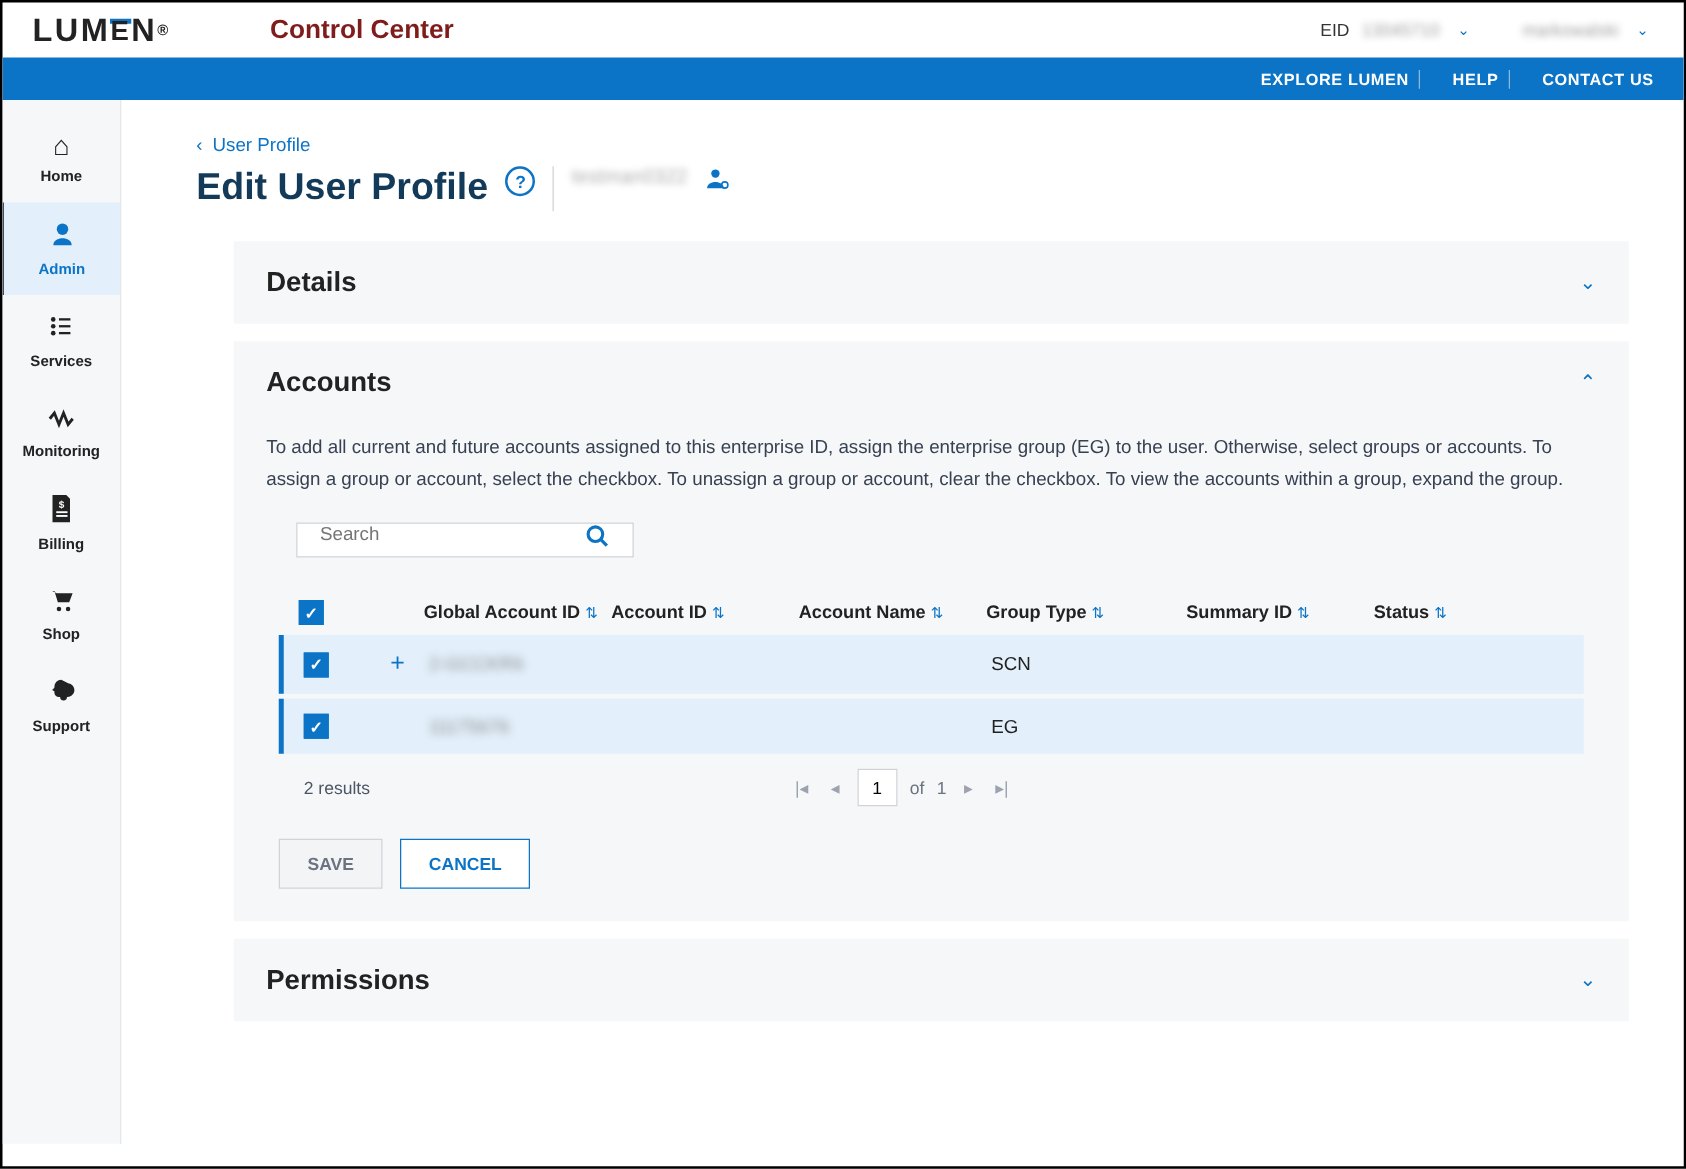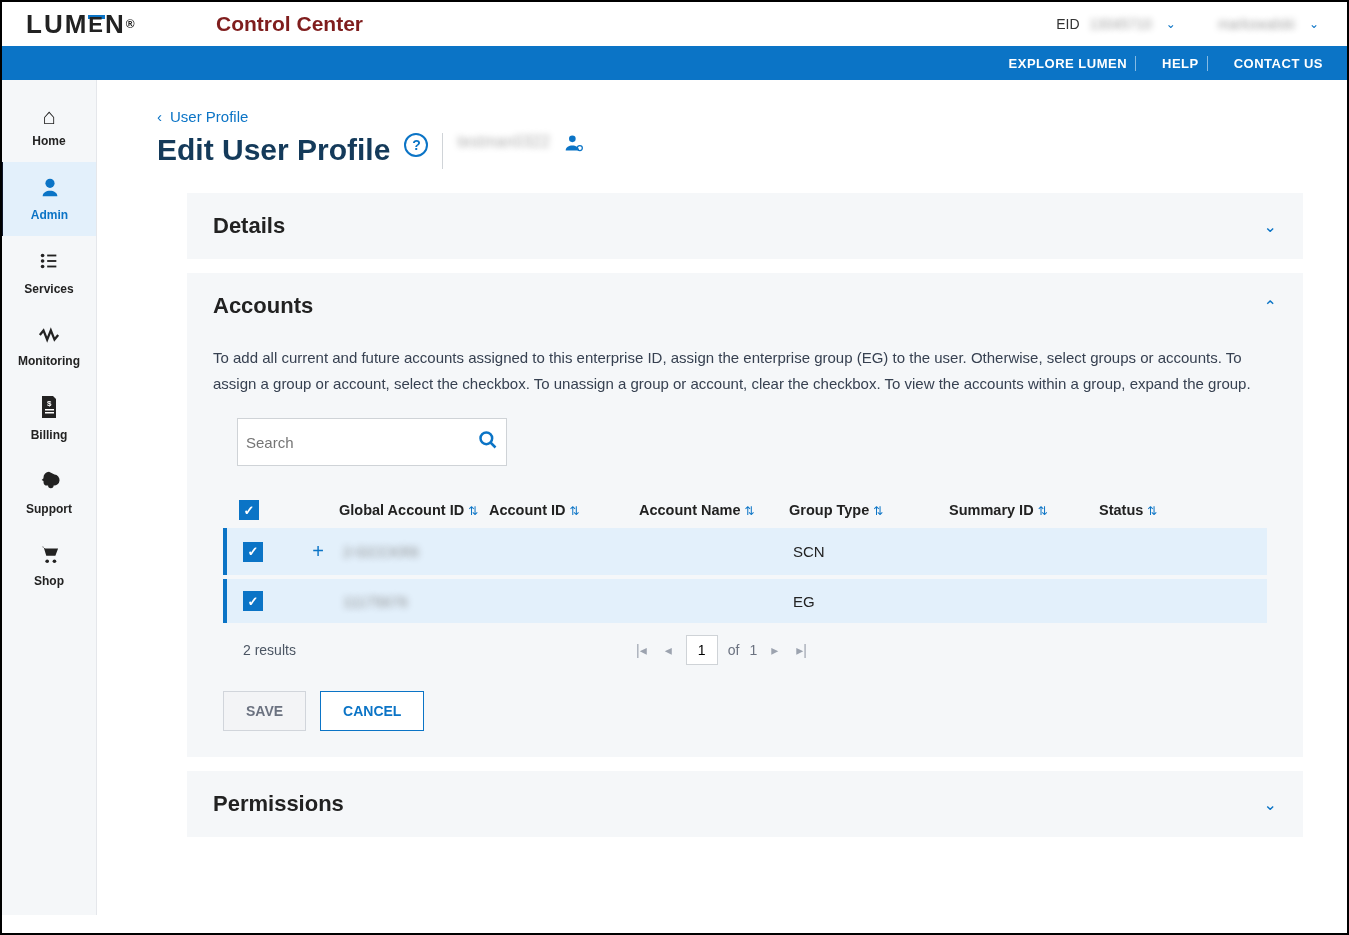--- a/index.html
+++ b/index.html
@@ -29,21 +29,21 @@
   .user-label { color: transparent; text-shadow: 0 0 6px #aaa; font-size: 16px; user-select: none; }
   .user-ico { color: #0b74c6; font-size: 18px; }
   .panel-stack { margin-left: 30px; }
   .panel { background: #f5f7f9; margin-bottom: 14px; padding: 0; }
   .panel-header { display: flex; align-items: center; justify-content: space-between; padding: 20px 26px; cursor: pointer; }
   .panel-header h2 { font-size: 22px; font-weight: 700; color: #222; }
   .panel-chev { color: #0b74c6; font-size: 16px; }
   .panel-body { padding: 6px 26px 26px 26px; }
   .panel-desc { font-size: 15px; color: #374151; line-height: 1.7; margin-bottom: 22px; }
   .search-wrap { display: flex; align-items: center; }
-  .search-box { display: flex; align-items: center; border: 1px solid #cfd3d7; background: #fff; height: 48px; width: 270px; padding: 0 8px; margin-left: 24px; }
+  .search-box { display: flex; align-items: flex-start; border: 1px solid #cfd3d7; background: #fff; height: 28px; width: 270px; padding: 0 18px; margin-left: 24px; }
   .search-box input { border: none; outline: none; flex: 1; font-size: 15px; background: transparent; }
   .search-ico { color: #0b74c6; font-size: 20px; }
   .tbl { margin-top: 24px; margin-left: 10px; margin-right: 10px; }
   .tbl-head { display: grid; grid-template-columns: 60px 50px 150px 150px 150px 160px 150px 120px; align-items: center; padding: 10px 6px 8px 6px; font-size: 14.5px; font-weight: 700; color: #222; }
   .tbl-head .sort { color: #0b74c6; font-size: 12px; margin-left: 4px; font-weight: 400; }
   .tbl-row { display: grid; grid-template-columns: 60px 50px 150px 150px 150px 160px 150px 120px; align-items: center; background: #e3f0fb; padding: 12px 6px; border-left: 4px solid #0b74c6; margin-bottom: 4px; font-size: 15px; }
   .chk { width: 20px; height: 20px; background: #0b74c6; border: 1px solid #0b74c6; display: flex; align-items: center; justify-content: center; color: #fff; font-size: 13px; font-weight: 700; margin-left: 10px; cursor: pointer; }
   .tbl-row .expand { color: #0b74c6; font-size: 20px; text-align: center; cursor: pointer; font-weight: 400; }
   .cell-blur { color: transparent; text-shadow: 0 0 7px #888; user-select: none; }
   .footer-row { display: flex; align-items: center; margin-top: 12px; }
@@ -126,35 +126,35 @@
             <path d="M3 0h11l3 3v19H3z" fill="#222"></path>
             <text x="8" y="10" fill="#fff" font-size="8" font-weight="bold">$</text>
             <rect x="6" y="13" width="9" height="1.5" fill="#fff"></rect>
             <rect x="6" y="16" width="9" height="1.5" fill="#fff"></rect>
           </svg>
       </span>
       <span>Billing</span>
     </div>
     <div class="nav-item">
       <span class="nav-icon">
-        <svg width="22" height="22" viewBox="0 0 24 24" fill="#222">
-            <path d="M12 2a6 6 0 00-6 6v1l-2 2 2 1v1a4 4 0 004 4h1a3 3 0 006 0 6 6 0 001-12z"></path>
-          </svg>
-      </span>
-      <span>Support</span>
-    </div>
-    <div class="nav-item">
-      <span class="nav-icon">
         <svg width="22" height="20" viewBox="0 0 24 22" fill="#222">
             <path d="M4 3h2l3 10h10l3-8H8"></path>
             <circle cx="10" cy="19" r="2"></circle>
             <circle cx="18" cy="19" r="2"></circle>
           </svg>
       </span>
       <span>Shop</span>
+    </div>
+    <div class="nav-item">
+      <span class="nav-icon">
+        <svg width="22" height="22" viewBox="0 0 24 24" fill="#222">
+            <path d="M12 2a6 6 0 00-6 6v1l-2 2 2 1v1a4 4 0 004 4h1a3 3 0 006 0 6 6 0 001-12z"></path>
+          </svg>
+      </span>
+      <span>Support</span>
     </div>
   </div>
 
   <div class="main">
     <div class="breadcrumb">
       <span>‹</span>
       <span>User Profile</span>
     </div>
 
     <div class="page-title-row">

